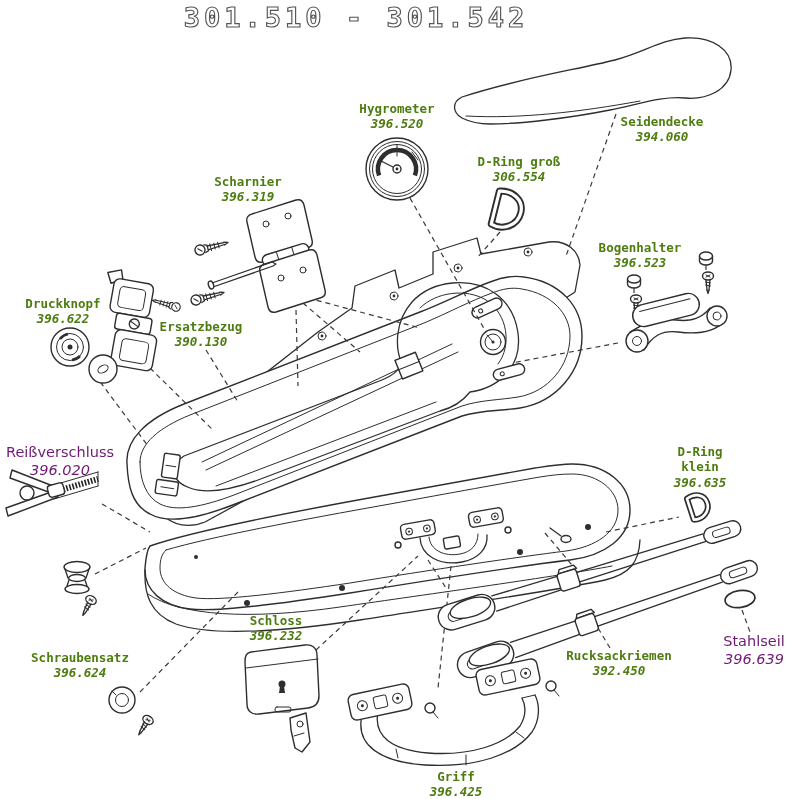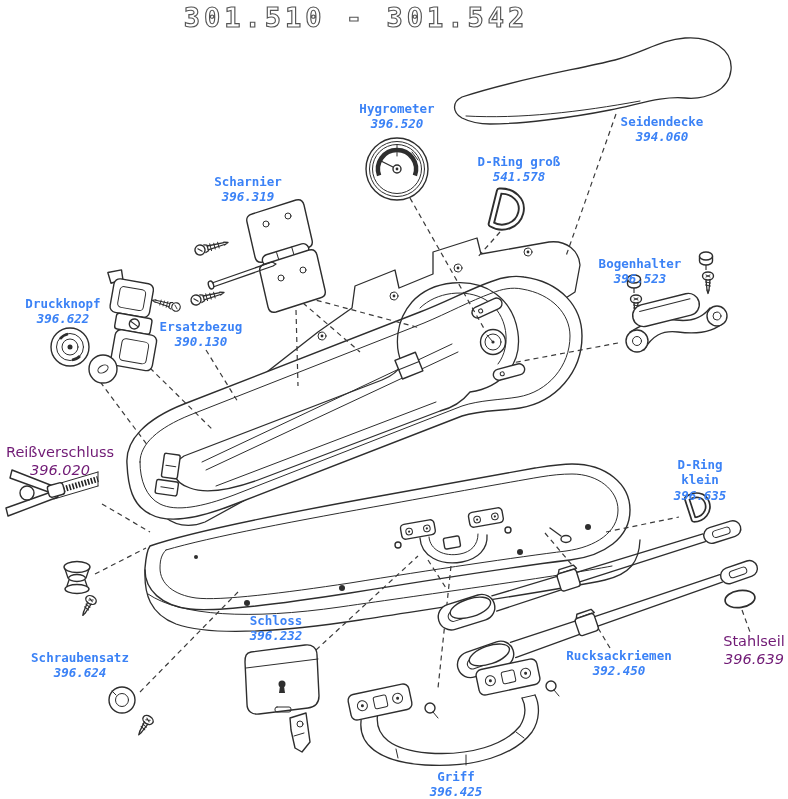--- a/index.html
+++ b/index.html
@@ -1,20 +1,20 @@
 <!DOCTYPE html>
 <html><head>
 <meta charset="utf-8">
 <style>
   html,body{margin:0;padding:0;background:#fff;}
   #stage{position:relative;width:788px;height:799px;background:#fff;overflow:hidden;
          font-family:"DejaVu Sans Mono",monospace;}
   #stage svg{position:absolute;left:0;top:0;}
   .lbl{position:absolute;transform:translateX(-50%);text-align:center;
-       font:bold 12.5px/1.22 "DejaVu Sans Mono",monospace;color:#3b82f6;z-index:5;}
+       font:bold 12.5px/1.22 "DejaVu Sans Mono",monospace;color:#4d7c0f;z-index:5;}
   .lbl .nm{display:block;white-space:pre-line;}
   .lbl .num{display:block;font-style:italic;}
   .lbl.alt{font:400 14.5px/1.25 "DejaVu Sans",sans-serif;color:#701a75;}
   
   .ln{fill:none;stroke:#2e2e2e;stroke-width:1.3;stroke-linecap:round;stroke-linejoin:round;}
   .t1{fill:none;stroke:#2e2e2e;stroke-width:1;stroke-linecap:round;}
   .fw{fill:#ffffff;stroke:#2e2e2e;stroke-width:1.4;stroke-linejoin:round;}
   .dash{fill:none;stroke:#3a3a3a;stroke-width:1.2;stroke-dasharray:5 4;}
   .thk{fill:none;stroke:#2e2e2e;stroke-width:4.5;}
   .dot{fill:#2e2e2e;stroke:none;}
@@ -377,39 +377,39 @@
   <div class="lbl" style="left:662px;top:114px">
     <span class="nm">Seidendecke</span>
     <span class="num">394.060</span>
   </div>
   <div class="lbl" style="left:248px;top:174px">
     <span class="nm">Scharnier</span>
     <span class="num">396.319</span>
   </div>
   <div class="lbl" style="left:519px;top:154px">
     <span class="nm">D-Ring groß</span>
-    <span class="num">541.578</span>
-  </div>
-  <div class="lbl" style="left:640px;top:256px">
+    <span class="num">306.554</span>
+  </div>
+  <div class="lbl" style="left:640px;top:240px">
     <span class="nm">Bogenhalter</span>
     <span class="num">396.523</span>
   </div>
   <div class="lbl" style="left:63px;top:296px">
     <span class="nm">Druckknopf</span>
     <span class="num">396.622</span>
   </div>
   <div class="lbl" style="left:201px;top:319px">
     <span class="nm">Ersatzbezug</span>
     <span class="num">390.130</span>
   </div>
   <div class="lbl alt" style="left:60px;top:443px">
     <span class="nm">Reißverschluss</span>
     <span class="num">396.020</span>
   </div>
-  <div class="lbl" style="left:700px;top:457px">
+  <div class="lbl" style="left:700px;top:444px">
     <span class="nm">D-Ring klein</span>
     <span class="num">396.635</span>
   </div>
   <div class="lbl" style="left:276px;top:613px">
     <span class="nm">Schloss</span>
     <span class="num">396.232</span>
   </div>
   <div class="lbl" style="left:80px;top:650px">
     <span class="nm">Schraubensatz</span>
     <span class="num">396.624</span>

